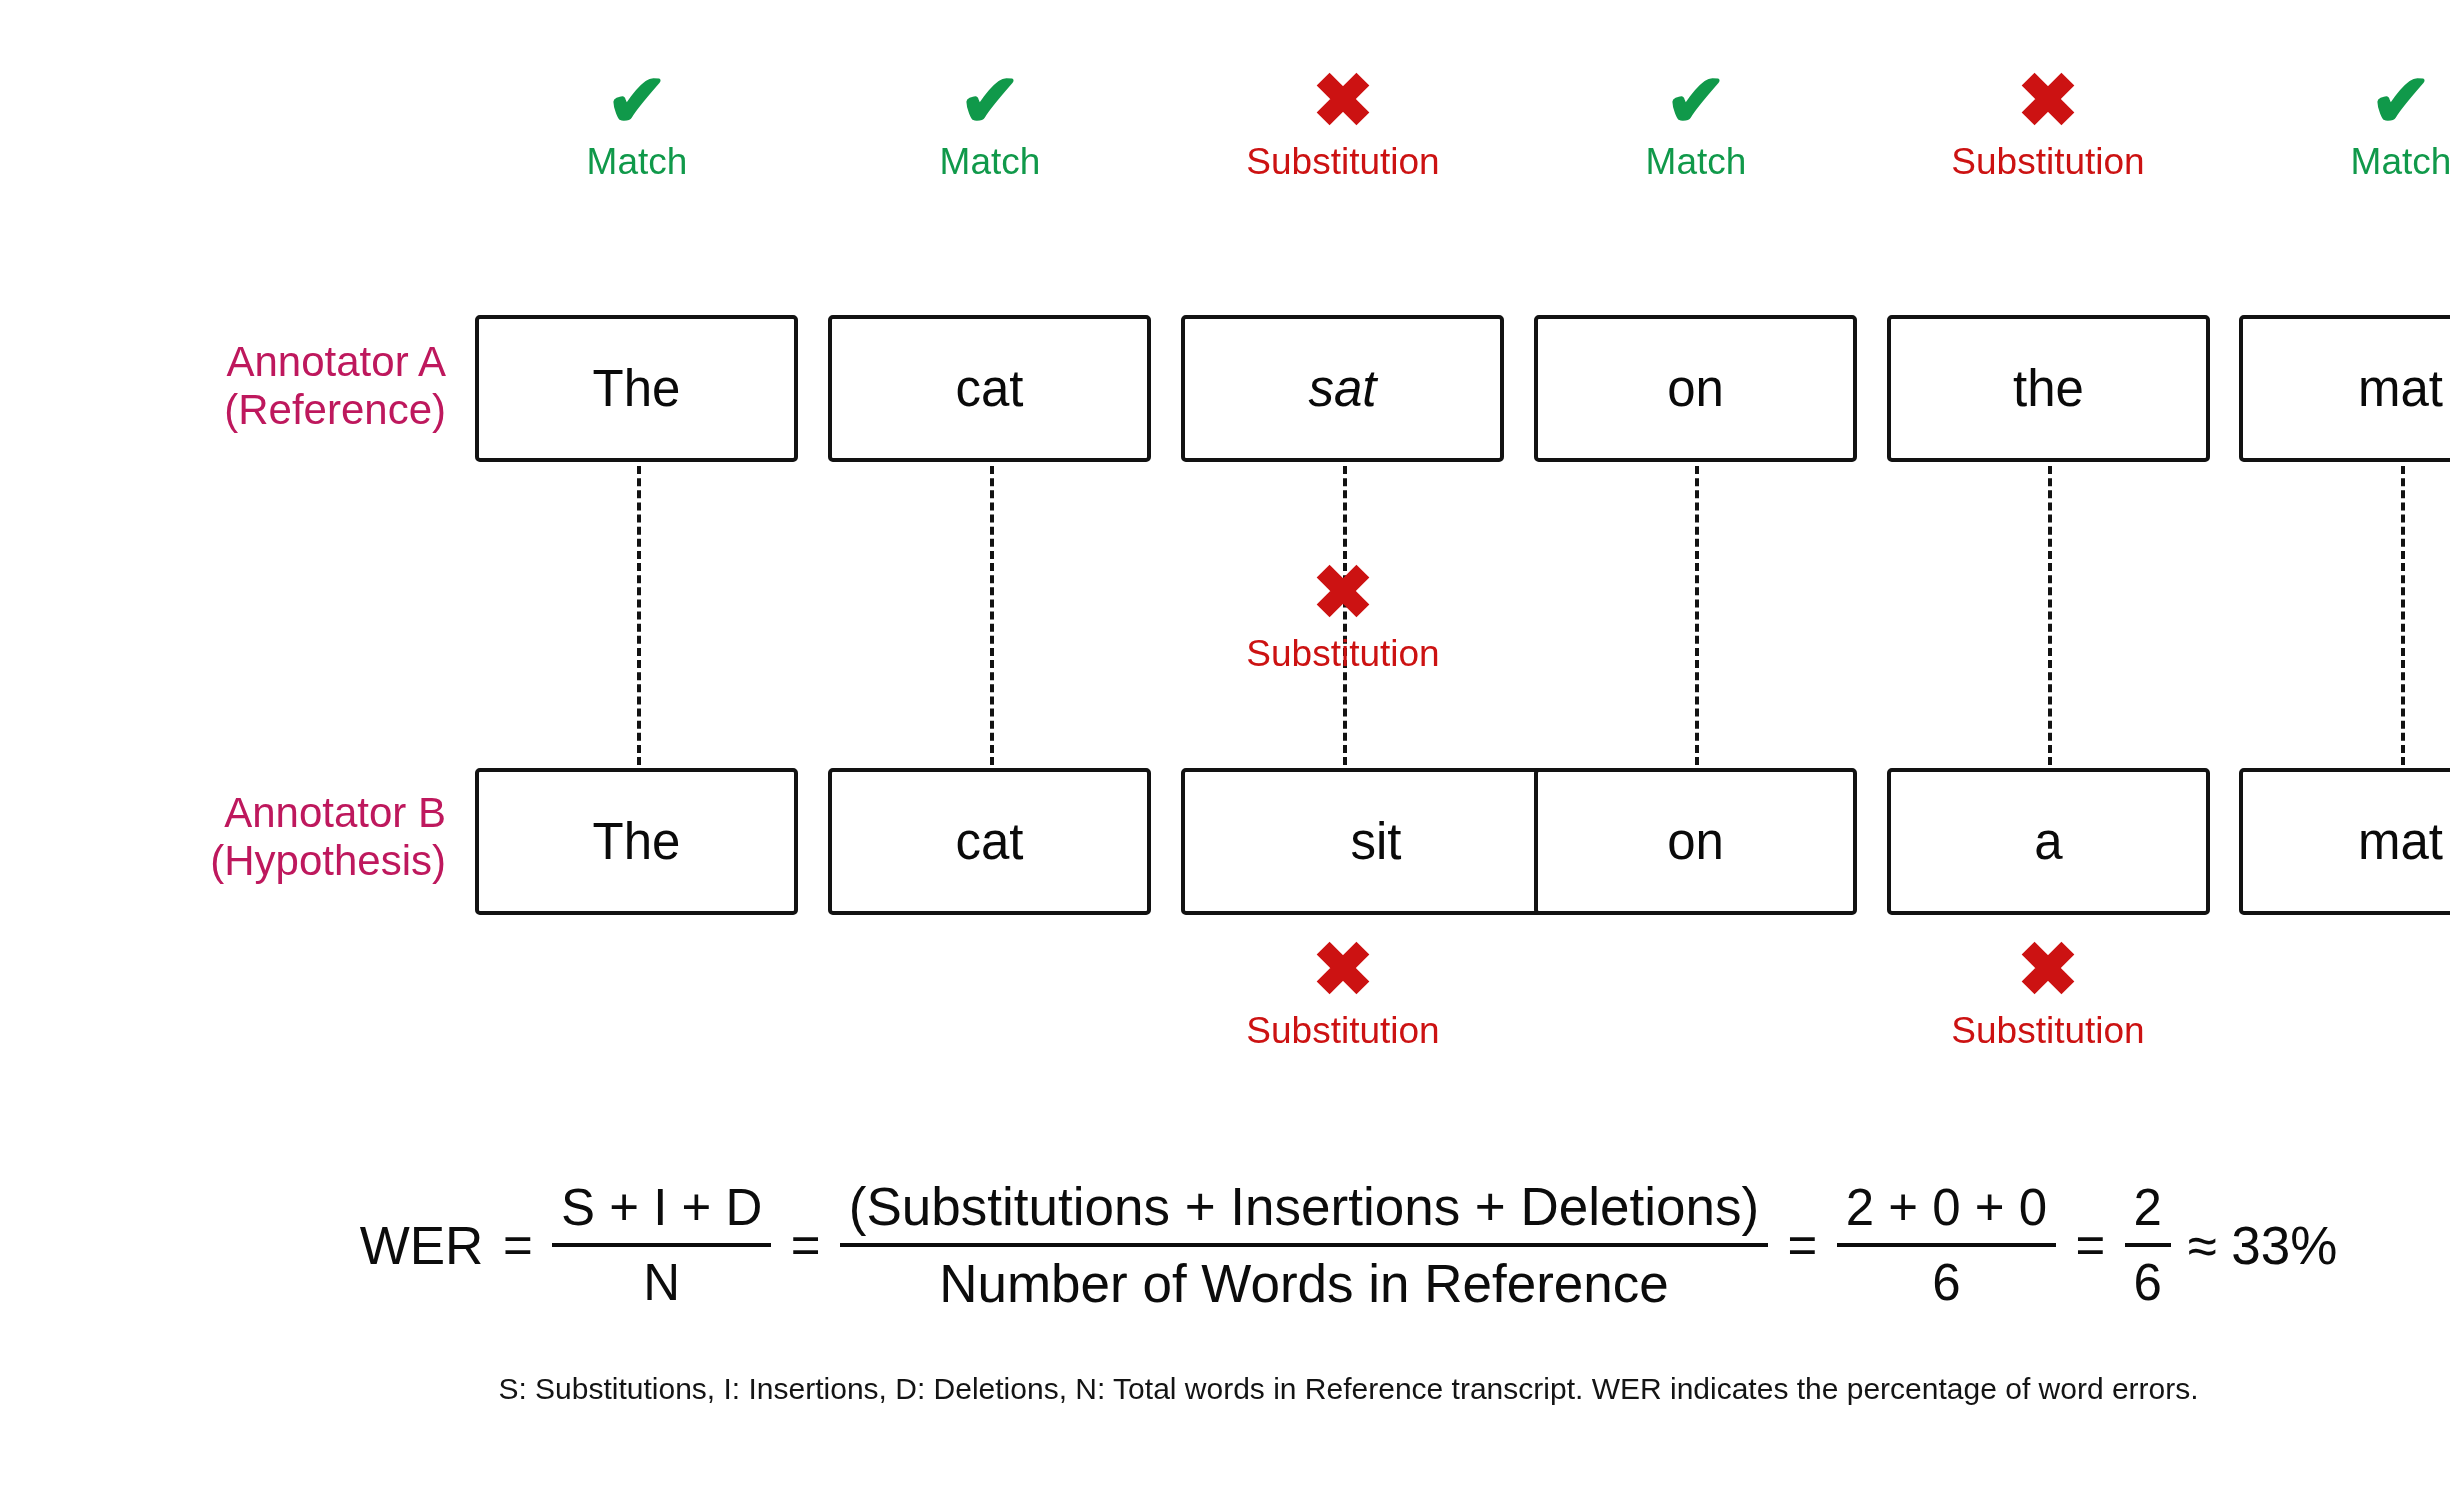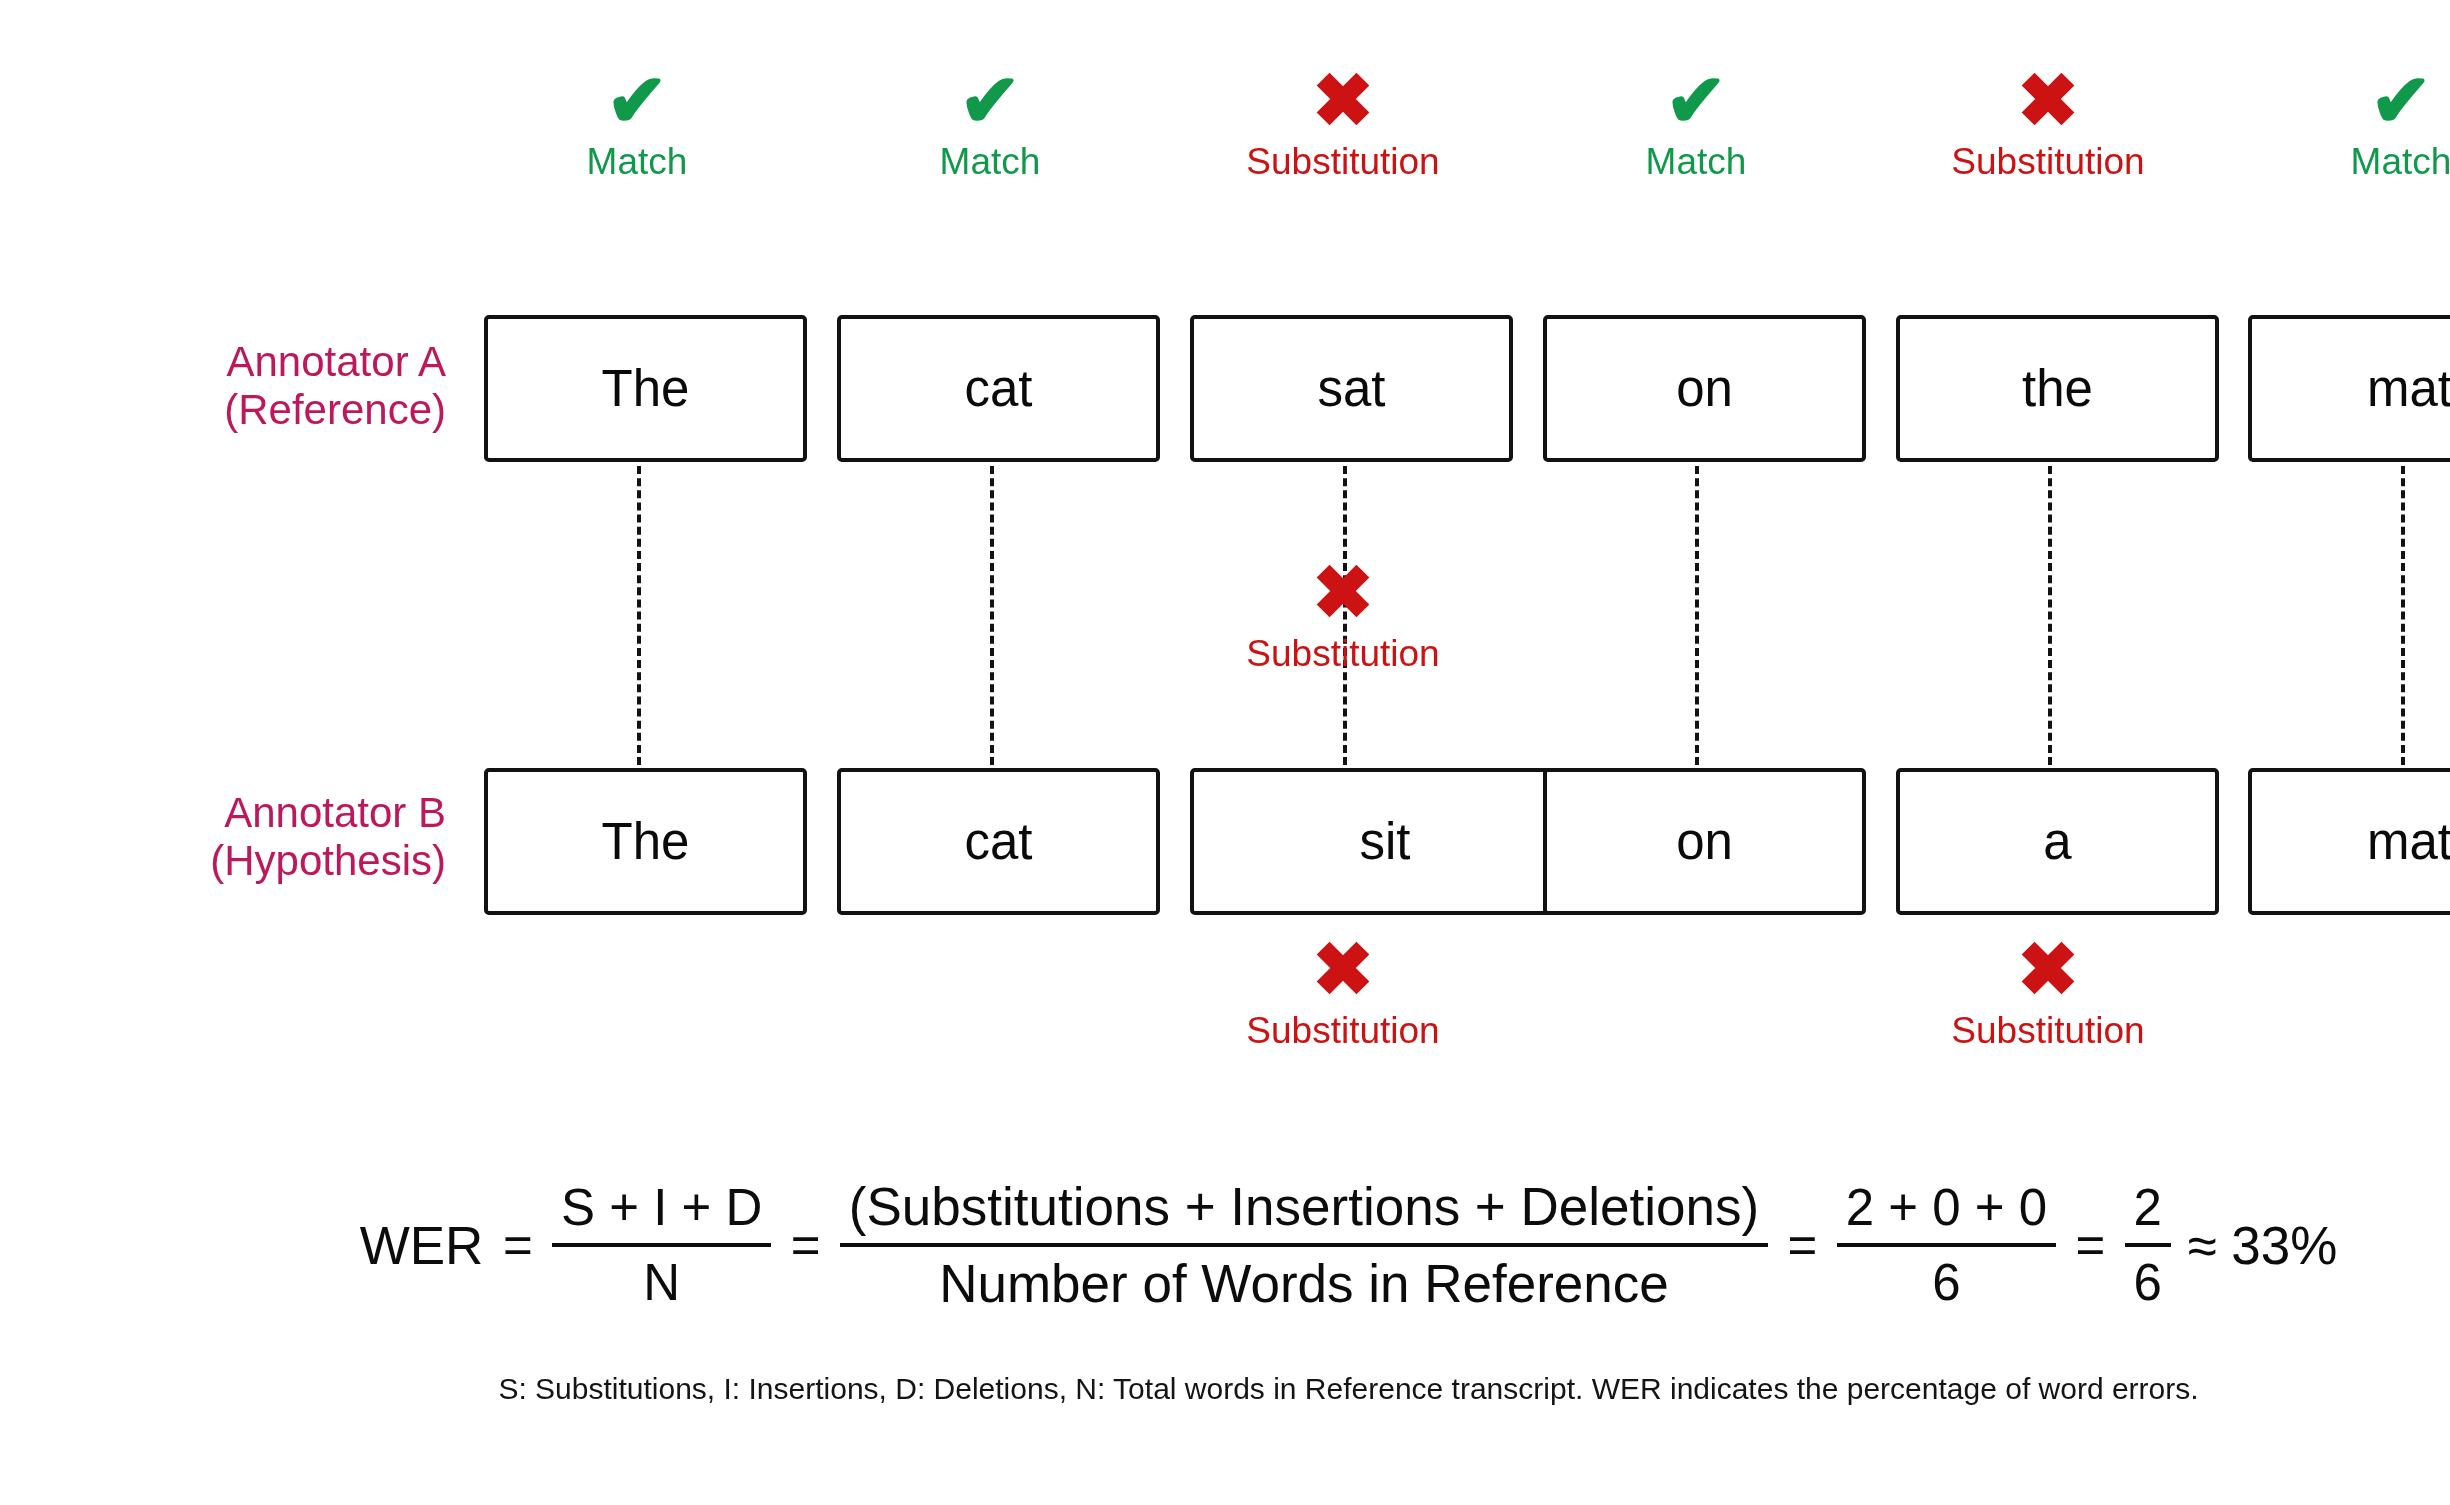--- a/index.html
+++ b/index.html
@@ -42,21 +42,20 @@
     border: 4.4px solid #121212;
     border-radius: 4.9px;
     background: #ffffff;
     display: flex;
     align-items: center;
     justify-content: center;
     font-size: 51px;
     color: #0a0a0a;
     letter-spacing: 0px;
     font-family: "Liberation Sans", sans-serif;
-    margin-left: 9px;
   }
   .row-top  { top: 315px;  height: 147px; }
   .row-bot  { top: 768px; height: 147px; }
 
   .connector {
     position: absolute;
     width: 0;
     border-left: 4.4px dashed #121212;
     top: 466px;
     height: 299px;
@@ -172,21 +171,21 @@
     <span class="glyph bad">✖</span>
     <span class="cap bad">Substitution</span>
   </div>
   <div class="marker marker-top" style="left: 2244px;">
     <span class="glyph ok">✔</span>
     <span class="cap ok">Match</span>
   </div>
 
   <div class="word-box row-top" style="left: 475px; width: 323px;">The</div>
   <div class="word-box row-top" style="left: 828px; width: 323px;">cat</div>
-  <div class="word-box row-top" style="left: 1181px; width: 323px;">sat</div>
+  <div class="word-box row-top" style="left: 1181px; width: 323px; font-style: italic;">sat</div>
   <div class="word-box row-top" style="left: 1534px; width: 323px;">on</div>
   <div class="word-box row-top" style="left: 1887px; width: 323px;">the</div>
   <div class="word-box row-top" style="left: 2239px; width: 323px;">mat</div>
 
   <div class="connector" style="left: 637px;"></div>
   <div class="connector" style="left: 990px;"></div>
   <div class="connector" style="left: 1343px;"></div>
   <div class="connector" style="left: 1695px;"></div>
   <div class="connector" style="left: 2048px;"></div>
   <div class="connector" style="left: 2401px;"></div>

